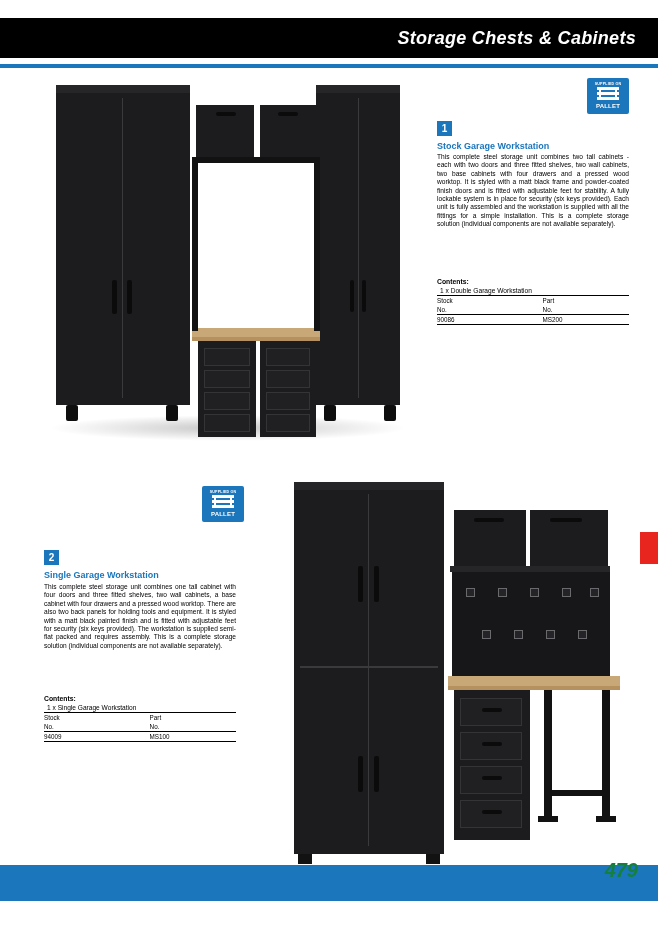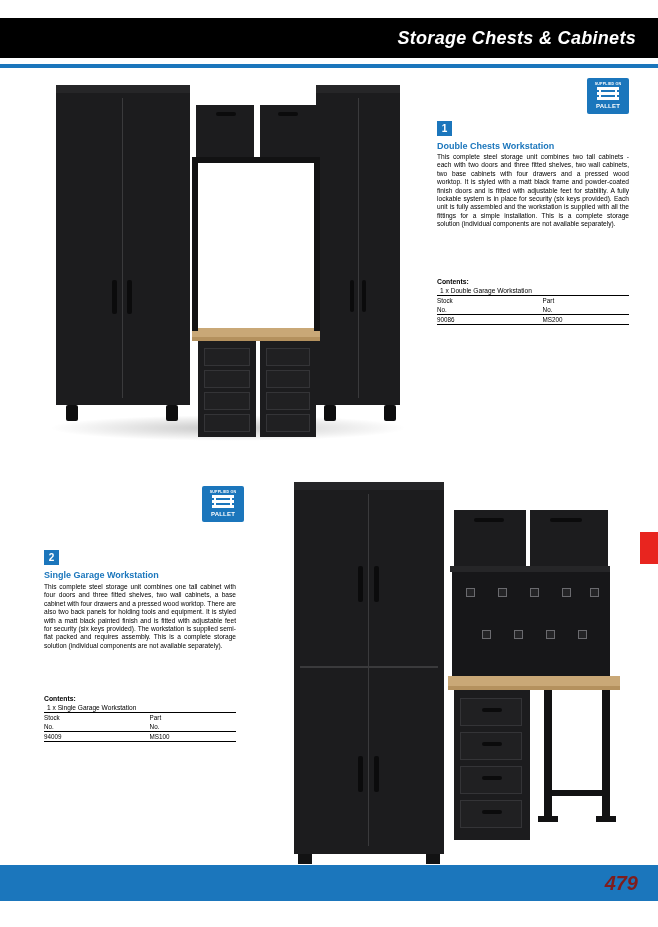--- a/index.html
+++ b/index.html
@@ -43,22 +43,22 @@
   
   .footer-bar {
     position: absolute;
     left: 0; bottom: 26px;
     width: 658px; height: 36px;
     background: #1b76bc;
   }
   .footer-page {
     position: absolute;
     right: 20px;
-    bottom: 32px;
-    color: #7f1d1d;
+    bottom: 45px;
+    color: #15803d;
     font-size: 20px;
     font-weight: bold;
     font-style: italic;
   }
   .edge-tab {
     position: absolute;
     right: 0;
     top: 532px;
     width: 18px;
     height: 32px;
@@ -241,21 +241,21 @@
     <i style="left:2px; top:0px; width:22px; height:3px;"></i>
     <i style="left:2px; top:5px; width:22px; height:3px;"></i>
     <i style="left:2px; top:10px; width:22px; height:3px;"></i>
     <i style="left:4px; top:0px; width:2px; height:13px;"></i>
     <i style="left:20px; top:0px; width:2px; height:13px;"></i>
   </div>
   <div class="pb-label">PALLET</div>
 </div>
 
 <div class="num-chip" style="left:437px; top:121px;">1</div>
-<div class="item-title" style="left:437px; top:141px; width:200px;">Double Chests Workstation</div>
+<div class="item-title" style="left:437px; top:141px; width:200px;">Stock Garage Workstation</div>
 <div class="item-body" style="left:437px; top:153px; width:192px;">This complete steel storage unit combines two tall cabinets - each with two doors and three fitted shelves, two wall cabinets, two base cabinets with four drawers and a pressed wood worktop. It is styled with a matt black frame and powder-coated finish doors and is fitted with adjustable feet for stability. A fully lockable system is in place for security (six keys provided). Each unit is fully assembled and the workstation is supplied with all the fittings for a simple installation. This is a complete storage solution (individual components are not available separately).</div>
 <div class="contents-label" style="left:437px; top:278px;">Contents:</div>
 <div class="contents-line" style="left:440px; top:287px;">1 x Double Garage Workstation</div>
 
 <div class="spec-table" style="left:437px; top:295px; width:192px;">
   <table>
     <thead>
       <tr>
         <th style="width:55%">Stock</th>
         <th>Part</th>

